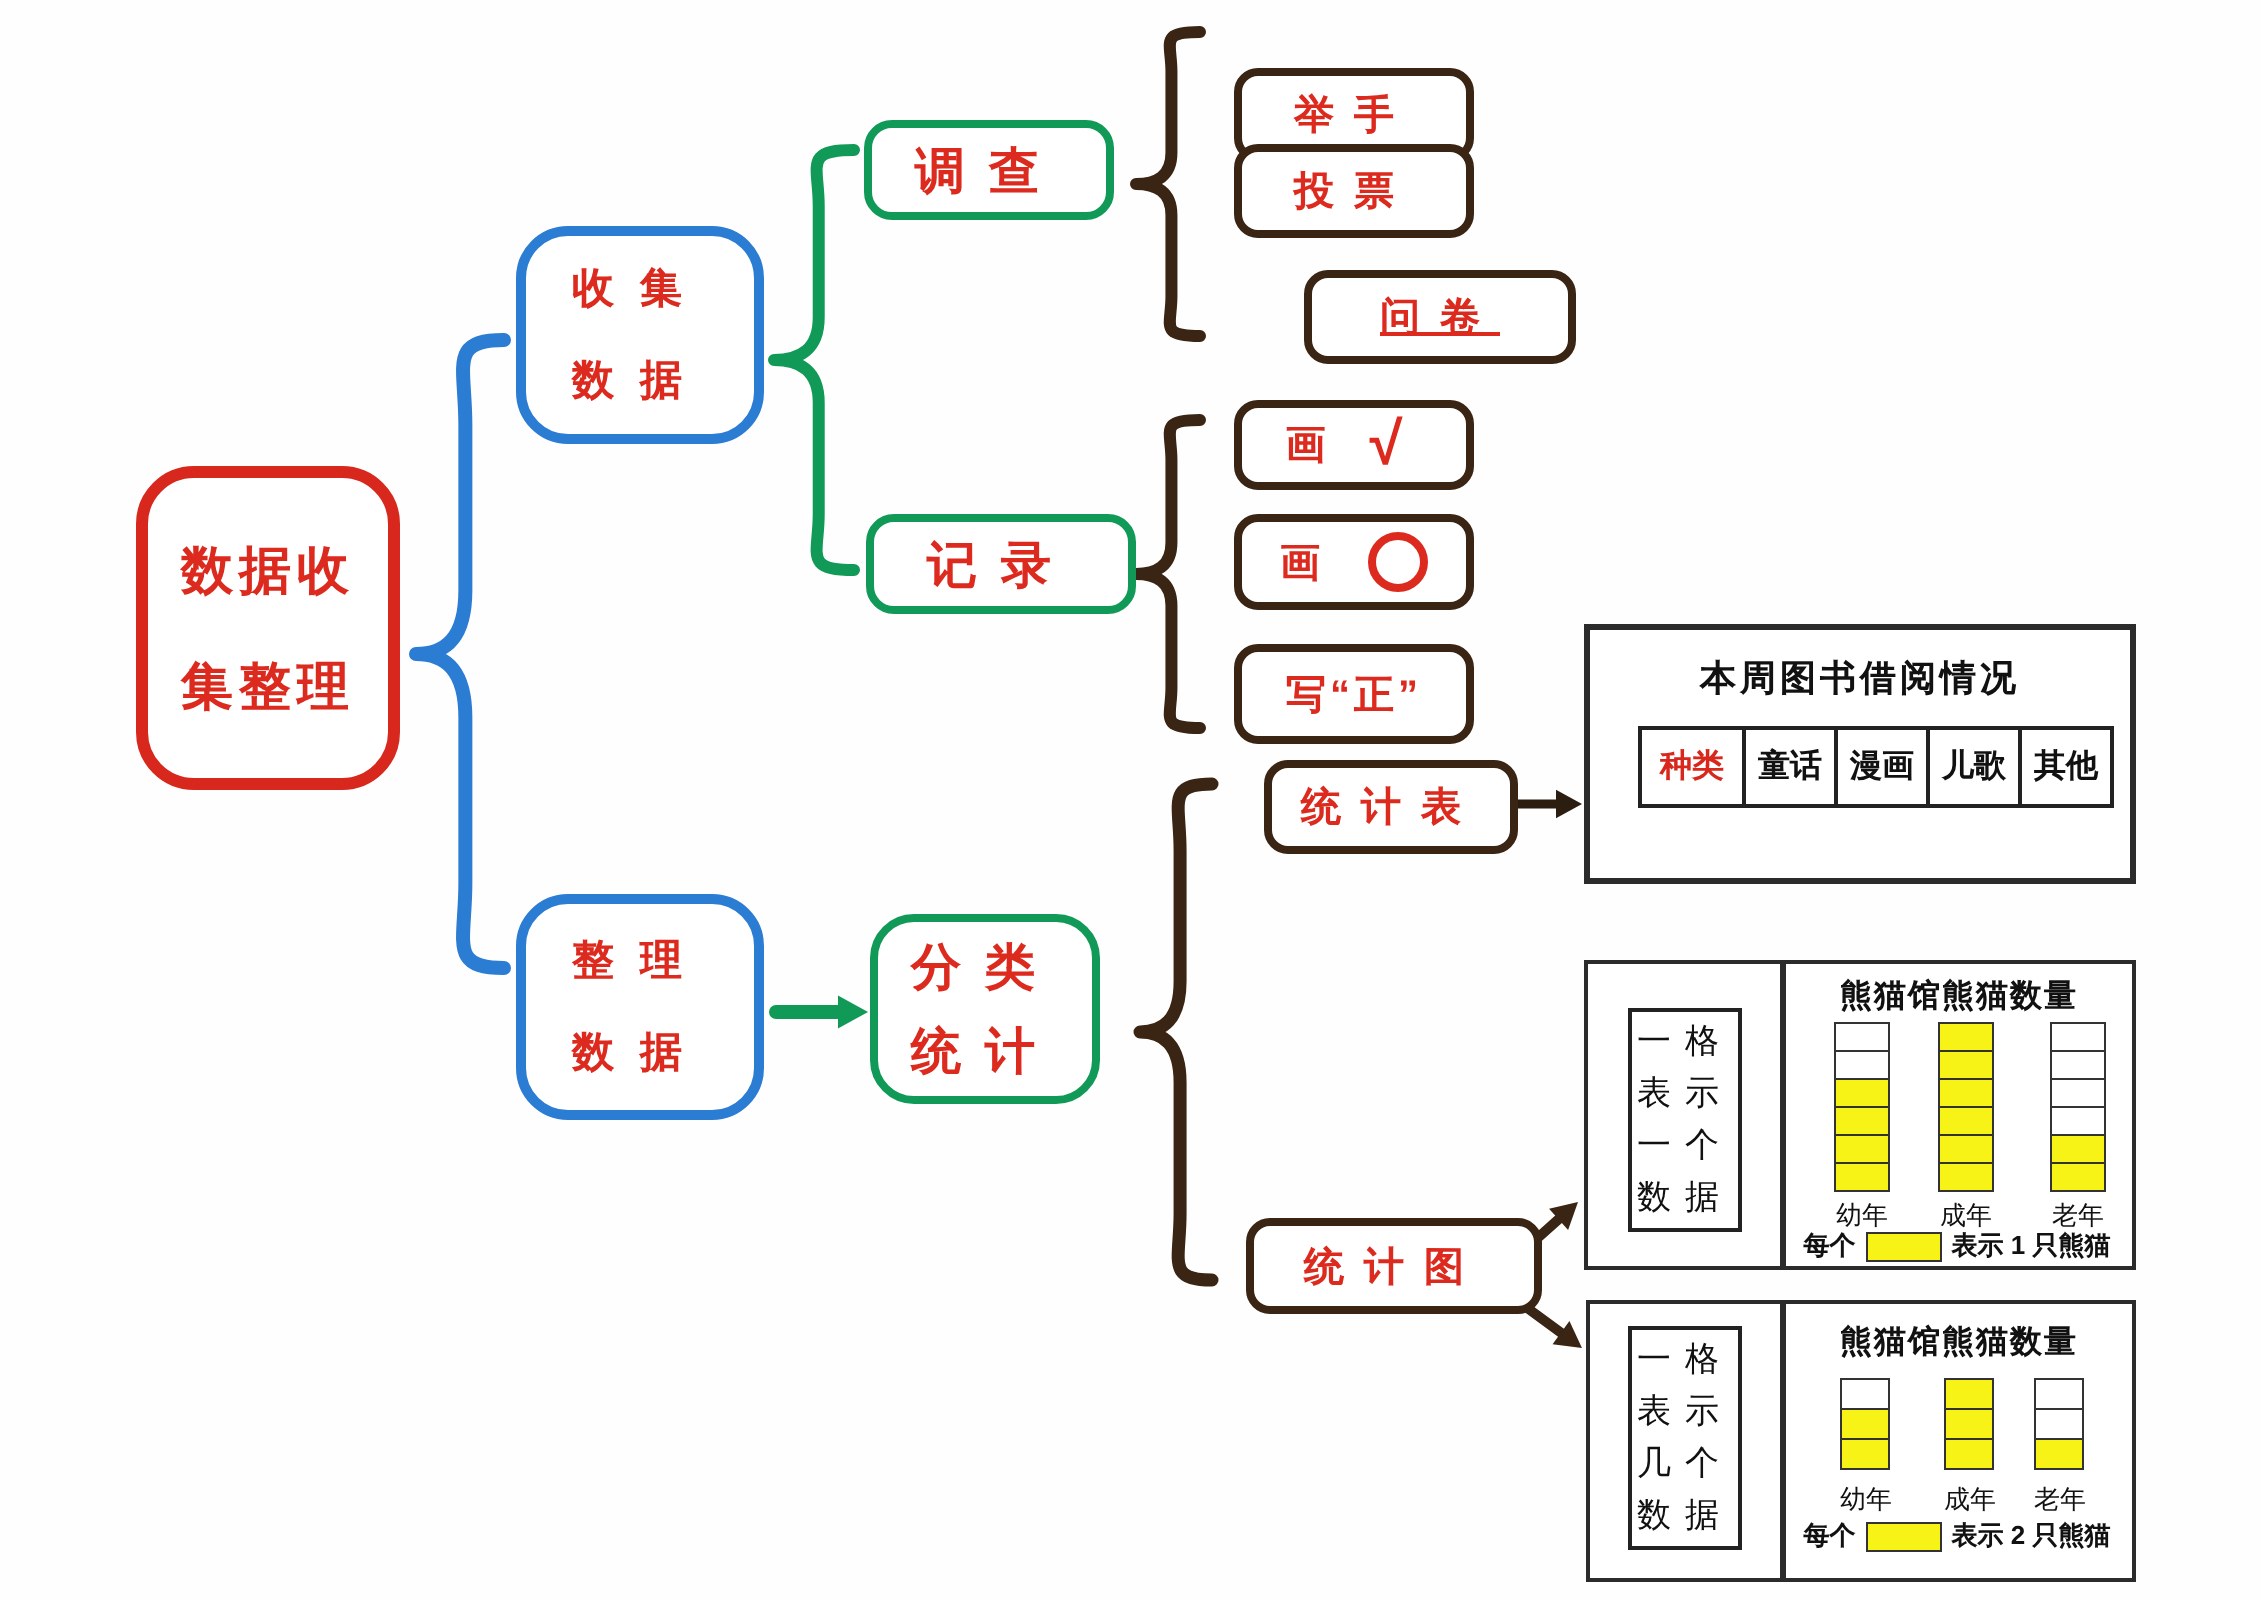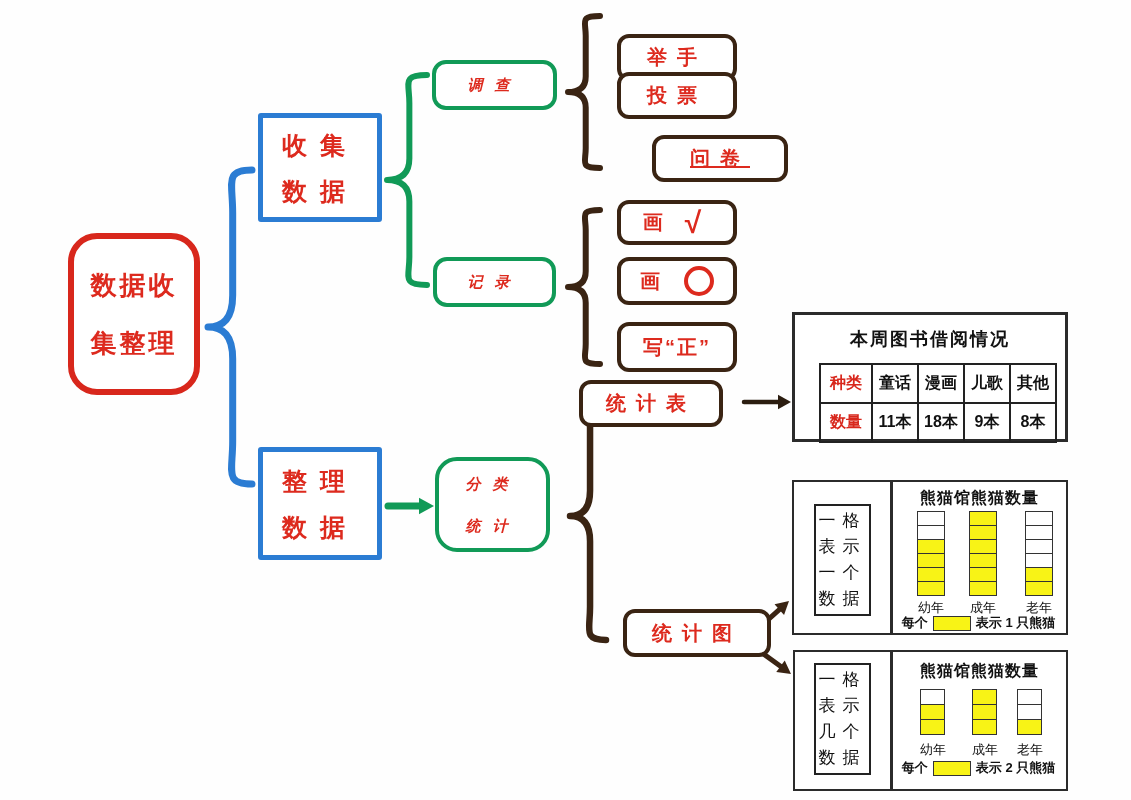--- a/index.html
+++ b/index.html
@@ -7,38 +7,38 @@
   .canvas{position:relative;width:1131px;height:800px;background:#fefefe;overflow:hidden;}
   #connector-layer{position:absolute;left:0;top:0;width:1131px;height:800px;z-index:1;}
 
   .node{position:absolute;z-index:2;background:#fff;display:flex;flex-direction:column;
         align-items:center;justify-content:center;box-sizing:border-box;
         color:#dd2a1e;font-weight:bold;text-align:center;}
   .node span{display:block;}
 
   .root-node{left:68px;top:233px;width:132px;height:162px;border:6px solid #d8271c;border-radius:29px;
              font-size:26px;letter-spacing:3px;line-height:58px;}
-  .blue-node{border:5px solid #2b7cd3;border-radius:3px;font-size:25px;letter-spacing:13px;line-height:46px;}
+  .blue-node{border:5px solid #2b7cd3;border-radius:26px;font-size:21px;letter-spacing:13px;line-height:46px;}
   .collect-node{left:258px;top:113px;width:124px;height:109px;}
   .organize-node{left:258px;top:447px;width:124px;height:113px;}
-  .green-node{border:4px solid #119a57;font-size:15px;letter-spacing:12px;font-style:italic;}
+  .green-node{border:4px solid #119a57;font-size:25px;letter-spacing:12px;}
   .survey-node{left:432px;top:60px;width:125px;height:50px;border-radius:14px;}
-  .record-node{left:433px;top:257px;width:123px;height:50px;border-radius:14px;}
+  .record-node{left:433px;top:257px;width:135px;height:50px;border-radius:14px;}
   .classify-node{left:435px;top:457px;width:115px;height:95px;border-radius:22px;line-height:42px;}
   .leaf-node{border:4px solid #3a2413;border-radius:12px;font-size:20px;letter-spacing:10px;
              flex-direction:row;gap:4px;}
   .leaf-node .txt{letter-spacing:10px;}
   .m1{left:617px;top:10px;width:120px;height:47px;margin-top:24px;}
   .m2{left:617px;top:72px;width:120px;height:47px;}
   .m3{left:652px;top:135px;width:136px;height:47px;text-decoration:underline;}
   .r1{left:617px;top:200px;width:120px;height:45px;}
   .r2{left:617px;top:257px;width:120px;height:48px;}
   .r3{left:617px;top:322px;width:120px;height:50px;letter-spacing:2px;}
   .r3 .txt{letter-spacing:2px;}
-  .stat-table-node{left:579px;top:380px;width:144px;height:47px;letter-spacing:4px;}
+  .stat-table-node{left:632px;top:380px;width:127px;height:47px;letter-spacing:4px;}
   .stat-chart-node{left:623px;top:609px;width:148px;height:48px;letter-spacing:4px;}
   .check-glyph{font-size:30px;line-height:30px;font-weight:bold;margin-left:8px;}
   .circle-shape{width:22px;height:22px;border:4px solid #dd2a1e;border-radius:50%;margin-left:10px;}
 
   .panel{position:absolute;z-index:2;background:#fff;border:3px solid #2b2b2b;box-sizing:border-box;}
   .table-panel{left:792px;top:312px;width:276px;height:130px;}
   .panel-title{position:absolute;left:0;right:0;top:12px;text-align:center;color:#111;
                font-size:18px;font-weight:bold;letter-spacing:2px;}
   .book-grid{position:absolute;left:24px;top:48px;border-collapse:collapse;}
   .book-grid td{border:2px solid #222;text-align:center;font-weight:bold;font-size:16px;color:#111;
@@ -174,27 +174,20 @@
     <div class="panel-title">本周图书借阅情况</div>
     <table class="book-grid">
       <tbody>
           <tr>
         <td class="hdr">种类</td>
         <td class="c">童话</td>
         <td class="c">漫画</td>
         <td class="c">儿歌</td>
         <td class="c">其他</td>
       </tr>
-      <tr>
-        <td class="hdr">数量</td>
-        <td class="c">11本</td>
-        <td class="c">18本</td>
-        <td class="c">9本</td>
-        <td class="c">8本</td>
-      </tr>
     </tbody>
       </table>
   </div>
 
   <div class="panel chart-panel panel-p1">
     <div class="note-box" style="left:20px;top:22px;width:57px;height:112px;">
       <span>一格表示一个数据</span>
     </div>
     <div class="divider" style="left:96px;"></div>
     <div class="chart-title" style="left:99px;right:0;top:6px;">熊猫馆熊猫数量</div>

